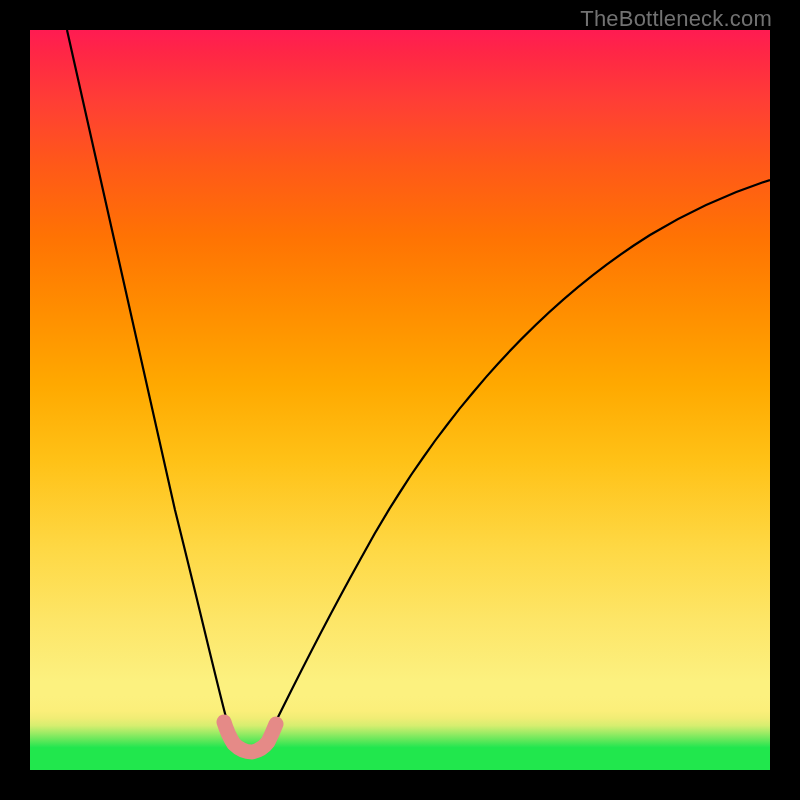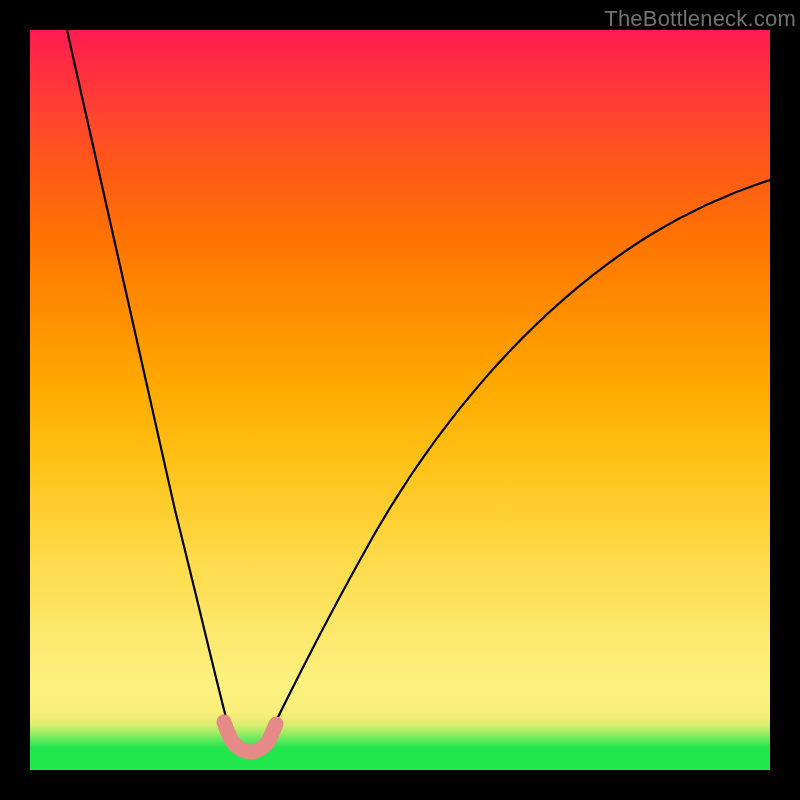--- a/index.html
+++ b/index.html
@@ -43,21 +43,21 @@
       #ff7303 72%,
       #ff5819 82%,
       #ff3f34 90%,
       #ff2646 97%,
       #ff1b52 100%
     );
   }
   .watermark {
     position: absolute;
     top: 6px;
-    right: 4px;
+    right: 28px;
     color: #727272;
     font-size: 22px;
     font-weight: 500;
     letter-spacing: 0.2px;
     font-family: Arial, Helvetica, sans-serif;
     user-select: none;
   }
   svg.curve {
     position: absolute;
     left: 0;

